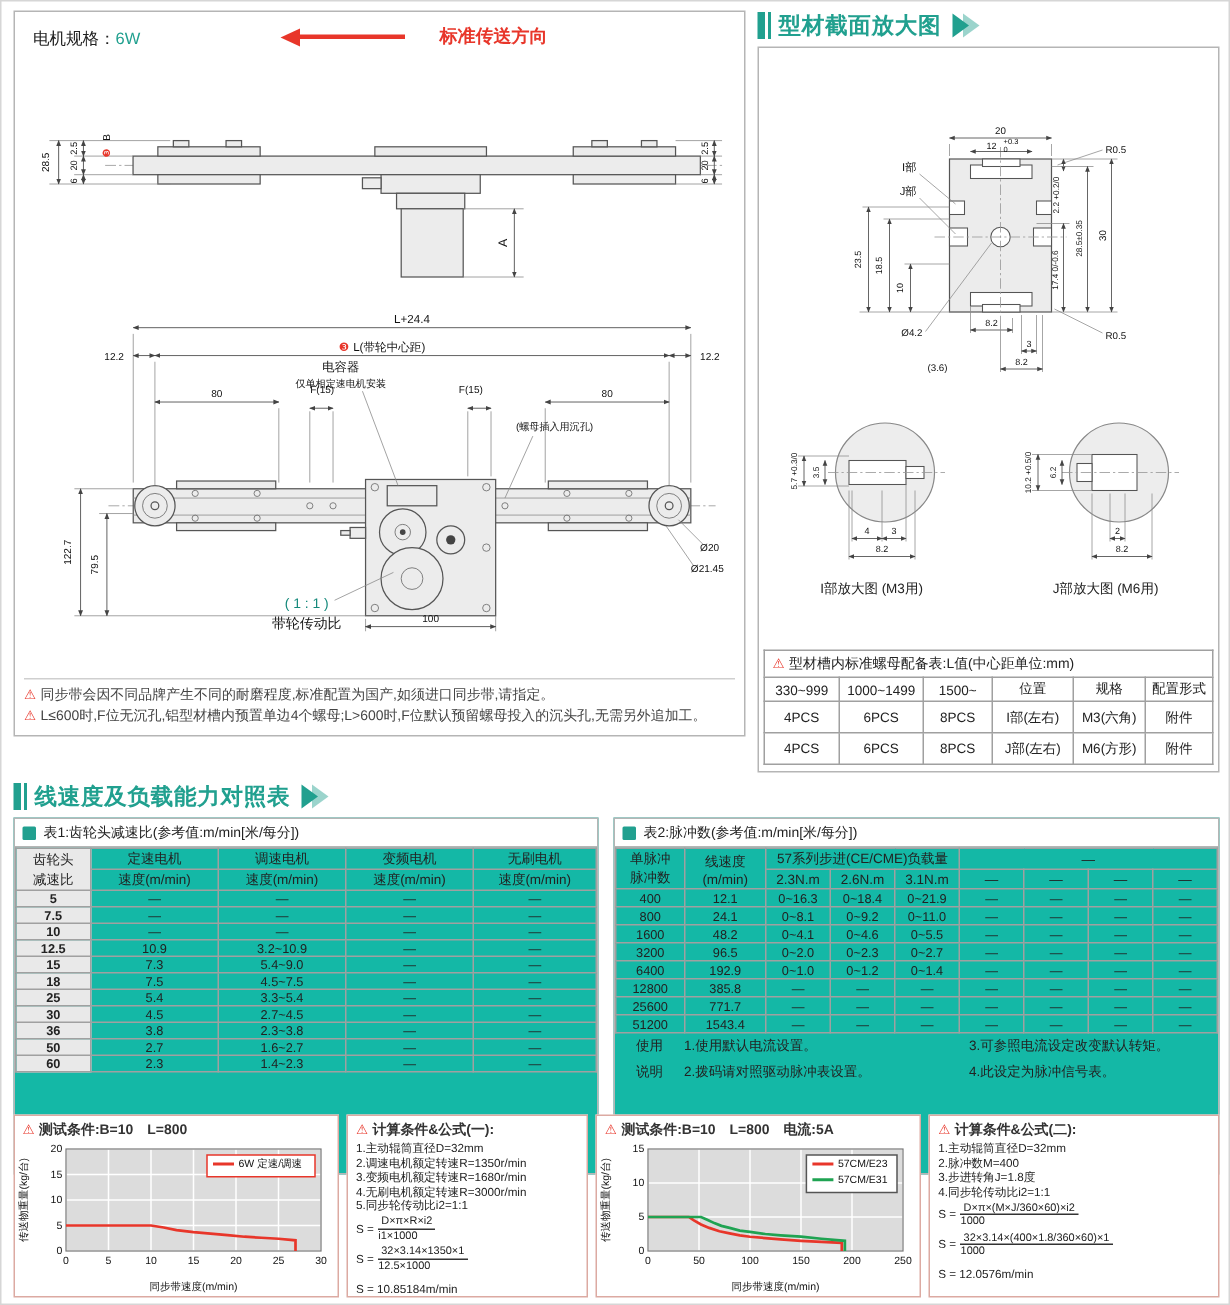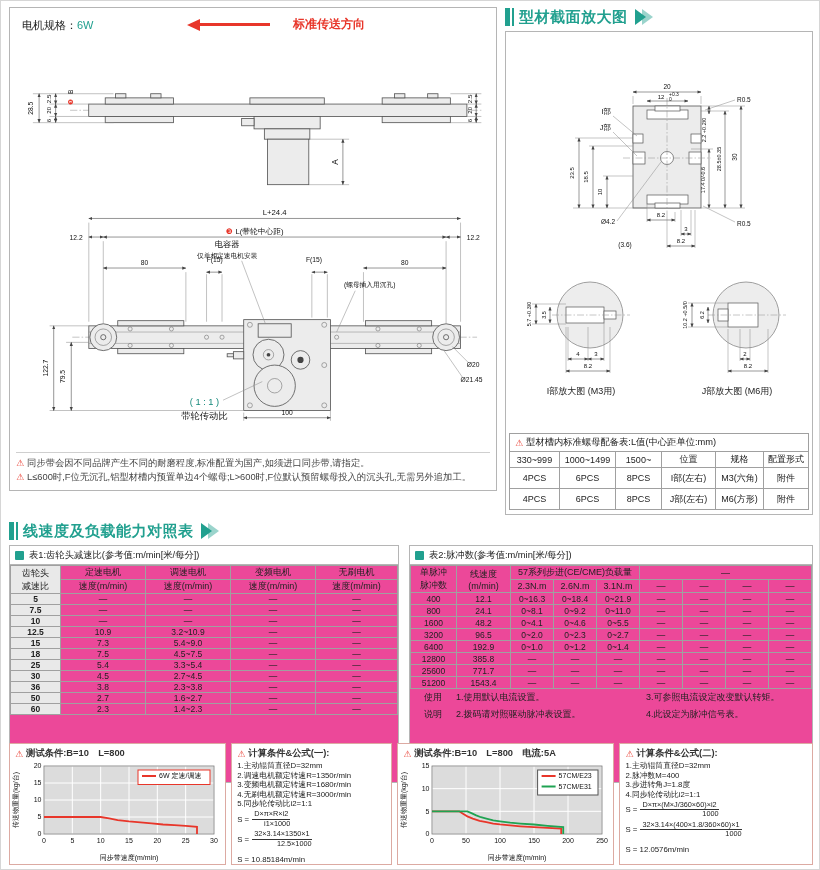--- a/index.html
+++ b/index.html
@@ -43,41 +43,41 @@
   .ijrow{display:flex;justify-content:space-between;margin-top:2px}
   
   .nut{position:absolute;left:3px;right:3px;bottom:4px}
   .cap{display:flex;align-items:center;height:18px;padding-left:5px;border:1px solid #a0a0a0;border-bottom:none;font-size:9.3px;background:#fff}
   table{border-collapse:collapse;width:100%}
   th,td{border:1px solid #a0a0a0;font-size:9px;font-weight:normal;text-align:center;padding:0 1px}
   .nut th{height:16px}.nut td{height:21px}
   
   #p3{position:absolute;left:8px;top:518px;width:804px}
   .tables{display:flex;gap:10px;margin-top:2px}
-  .tbox{border:1px solid var(--bd);height:238px;background:#ec4899}
+  .tbox{border:1px solid var(--bd);height:238px;background:#14b8a6}
   .tbox .cap{border:none;border-bottom:1px solid var(--bd);height:19px}
   .tealsq{width:9px;height:9px;background:var(--teal);display:inline-block;margin-right:5px;border-radius:1px}
   #t1wrap{width:390px}#t2wrap{width:404px}
   #t1 th{height:13px}#t1 td{height:10px;font-size:8.5px}
   #t1 td:first-child{background:#e9e9e9;font-weight:bold}
   #t1 th.c1{background:#e9e9e9}
   #t2 th{height:13px}#t2 td{height:12px;font-size:8.5px}
   .usage{display:flex;border-top:none;font-size:9px;line-height:17px}
   .usage .uc1{width:46px;text-align:center}
   .usage .uc2{width:190px}
   .usage .uc3{flex:1}
   
   #p4{position:absolute;left:8px;top:742px;width:804px;display:flex;gap:5px}
   .bbox{border:1px solid #dcaaa2;background:#fff;height:122px}
   .bbox .btitle{display:flex;align-items:center;padding:3px 5px 0 5px;font-size:9.3px;font-weight:bold;color:#333}
   #bA,#bC{width:220px}
   #bB{width:163px}#bD{width:196px}
   .fbox{padding:1px 5px;font-size:7.8px;line-height:1.22}
   .frow{display:flex;align-items:center;gap:3px;margin-top:1.5px;font-size:7.8px}
-  .frac{display:inline-block;text-align:right;font-size:7.3px;line-height:1.2}
+  .frac{display:inline-block;text-align:left;font-size:7.3px;line-height:1.2}
   .frac .num{display:block;border-bottom:1px solid #333;padding:0 2px}
   .frac .den{display:block}
   .fresult{margin-top:6px;font-size:7.8px}
 </style>
 </head>
 <body>
 
 <svg width="0" height="0" style="position:absolute">
 <defs>
       <marker id="ar" viewBox="0 0 10 10" refX="9" refY="5" markerWidth="6.5" markerHeight="6.5" orient="auto-start-reverse">

